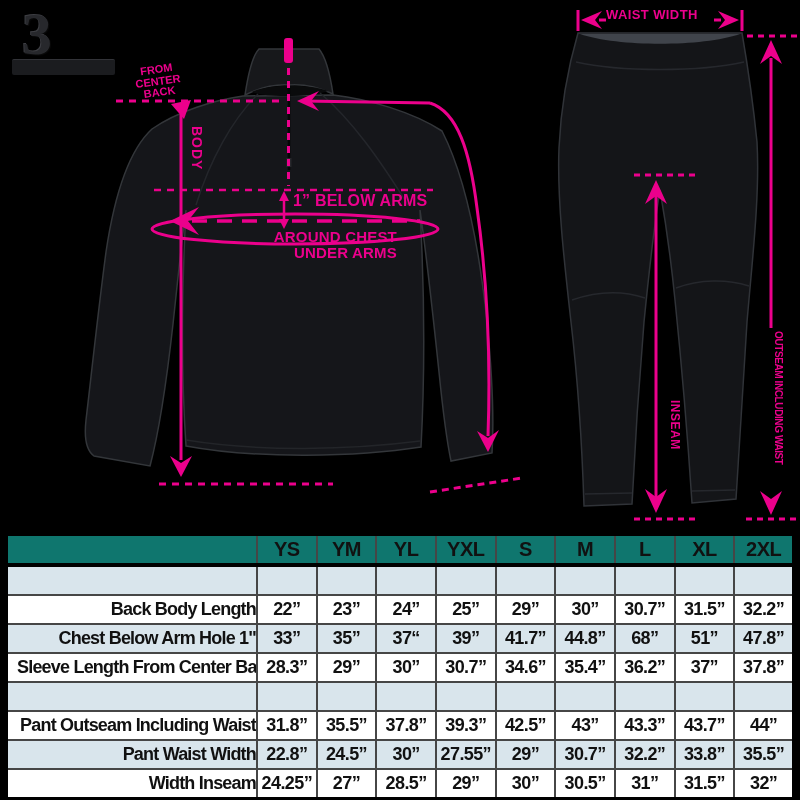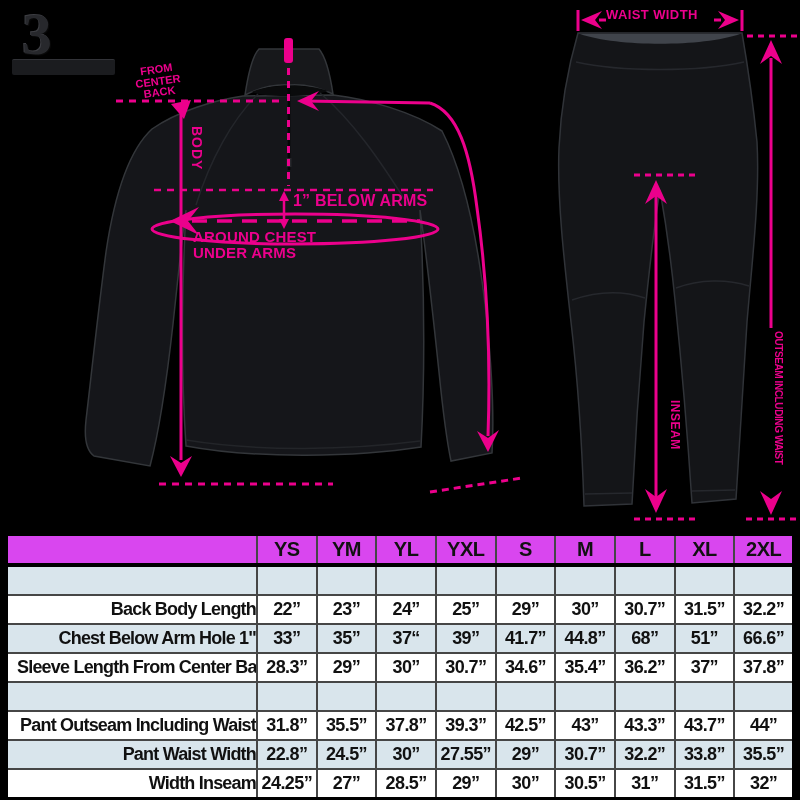--- a/index.html
+++ b/index.html
@@ -26,37 +26,37 @@
   
   .pk{
     position:absolute;color:var(--pink,#ec008c);font-weight:bold;
     font-family:"Liberation Sans",sans-serif;line-height:1.05;white-space:nowrap;
   }
   .lbl-start{left:120px;top:64px;width:76px;font-size:11px;text-align:center;
     transform:rotate(-8deg);white-space:normal;}
   .rot90{transform-origin:0 0;transform:rotate(90deg);}
   .lbl-body{left:204px;top:126px;font-size:14px;letter-spacing:1px;}
   .lbl-below{left:293px;top:193px;font-size:16px;letter-spacing:0.2px;}
-  .lbl-chest{left:193px;top:229px;width:204px;font-size:15px;text-align:left;
+  .lbl-chest{left:193px;top:229px;width:204px;font-size:15px;text-align:right;
     letter-spacing:0.2px;white-space:normal;}
   .lbl-waist{left:606px;top:8px;width:106px;font-size:13px;letter-spacing:0.4px;}
   .lbl-inseam{left:681px;top:400px;font-size:12px;letter-spacing:0.5px;}
   .lbl-outseam{left:783px;top:331px;font-size:10px;letter-spacing:-0.4px;}
 
   
   table.size-table{
     position:absolute;left:4px;top:532px;width:792px;
     border-collapse:collapse;table-layout:fixed;background:#fff;
     border:4px solid #000;
   }
   .size-table th,.size-table td{
     border:2px solid #464646;height:27px;padding:0;
     color:#111;font-weight:bold;overflow:hidden;
   }
-  .size-table thead th{font-size:20px;border-bottom:4px solid #000;background:#d946ef;letter-spacing:-0.5px;}
+  .size-table thead th{font-size:20px;border-bottom:4px solid #000;background:#0f766e;letter-spacing:-0.5px;}
   .size-table td.label-cell{
     text-align:right;padding-left:9px;font-size:18px;letter-spacing:-0.8px;white-space:nowrap;
   }
   .size-table td.val{text-align:center;font-size:18px;letter-spacing:-0.6px;}
   .size-table tr.alt td{background:var(--rowalt,#d9e5ec);}
   .size-table tr.plain td{background:#fff;}
 </style>
 </head>
 <body>
 
@@ -219,21 +219,21 @@
         <tr class="alt">
           <td class="label-cell">Chest Below Arm Hole 1"</td>
           <td class="val">33”</td>
           <td class="val">35”</td>
           <td class="val">37“</td>
           <td class="val">39”</td>
           <td class="val">41.7”</td>
           <td class="val">44.8”</td>
           <td class="val">68”</td>
           <td class="val">51”</td>
-          <td class="val">66.6”</td>
+          <td class="val">47.8”</td>
         </tr>
         <tr class="plain">
           <td class="label-cell">Sleeve Length From Center Back</td>
           <td class="val">28.3”</td>
           <td class="val">29”</td>
           <td class="val">30”</td>
           <td class="val">30.7”</td>
           <td class="val">34.6”</td>
           <td class="val">35.4”</td>
           <td class="val">36.2”</td>

